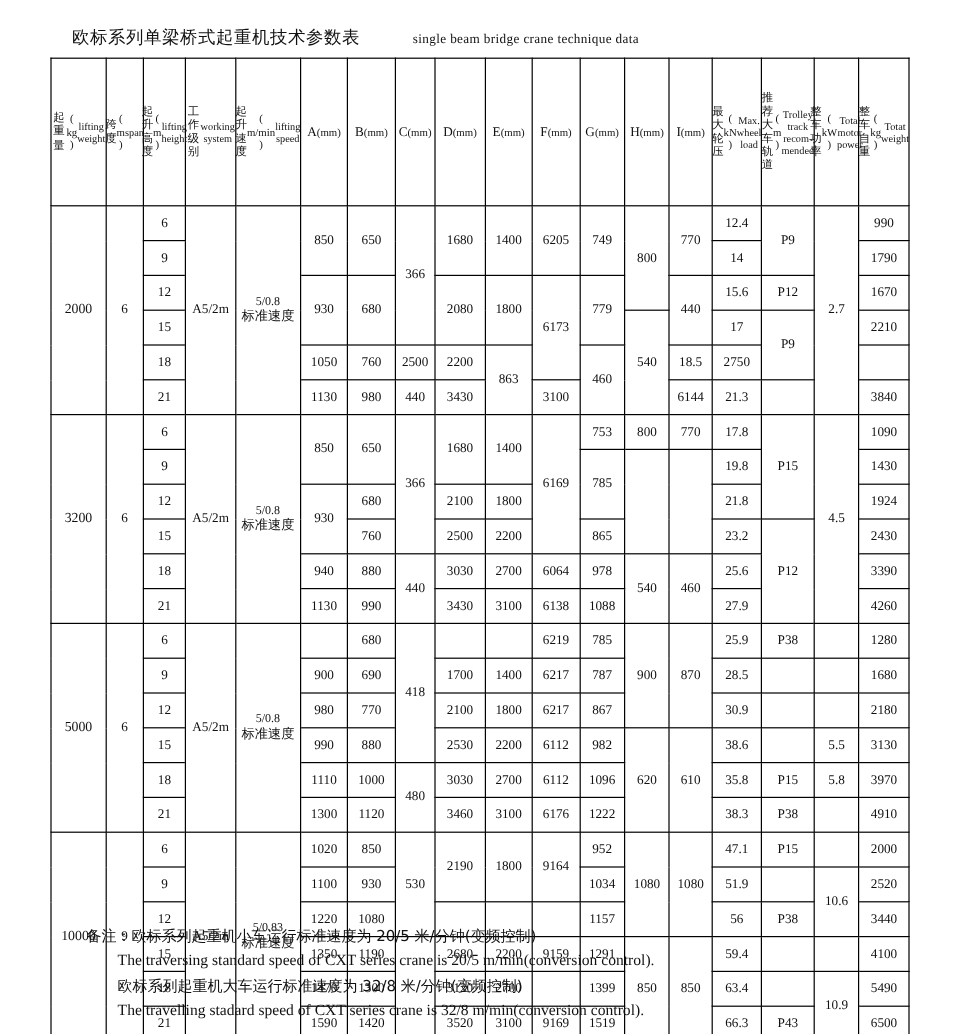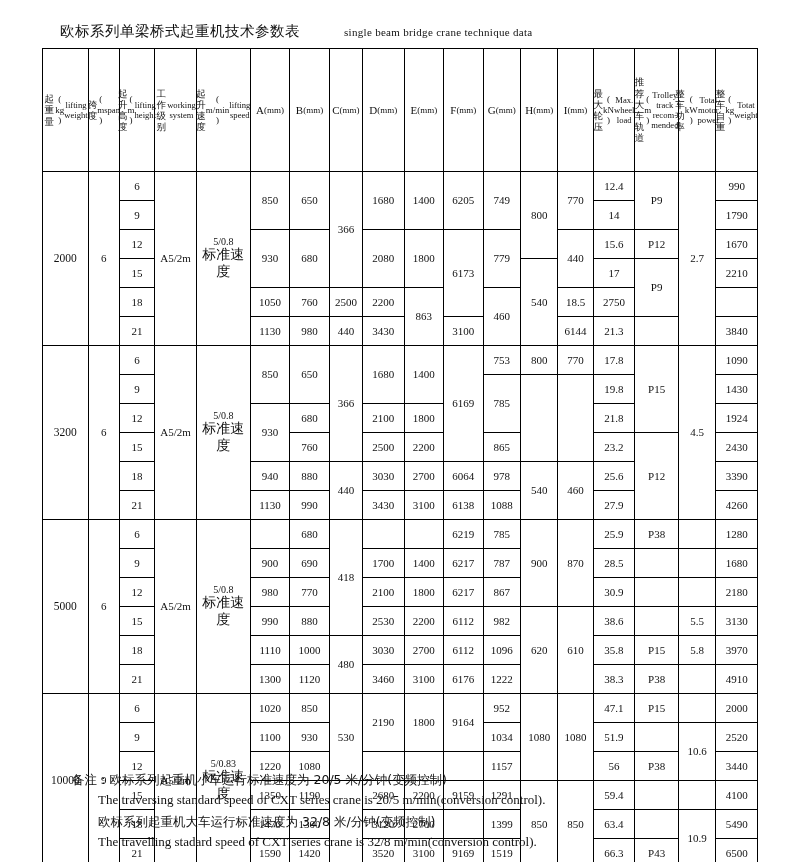--- a/index.html
+++ b/index.html
@@ -55,21 +55,21 @@
     gap:0px;
     line-height:1.18;
   }
   .hd .cn{font-family:"DejaVu Sans", sans-serif;font-size:9.5px;}
   .hd .unit{font-size:9px;}
   .hd .en{font-size:8.6px;font-family:"Liberation Serif", serif;}
   .hd .big{font-size:11px;font-family:"Liberation Serif", serif;}
 
   tbody td{height:28px;font-size:11px;}
   .v{font-size:11px;}
-  .cn-sm{font-family:Liberation Mono, monospace;font-size:14px;line-height:1.2;}
+  .cn-sm{font-family:Liberation Sans, sans-serif;font-size:11px;line-height:1.2;}
   .grp{font-size:11.5px;}
   .speedcell{font-size:10px;line-height:1.25;}
   .band-top td{border-top:1.6px solid #000;}
   table.spec{border:1.6px solid #000;}
 
   .notes{
     position:absolute;
     left:72px;
     top:770px;
     width:700px;

